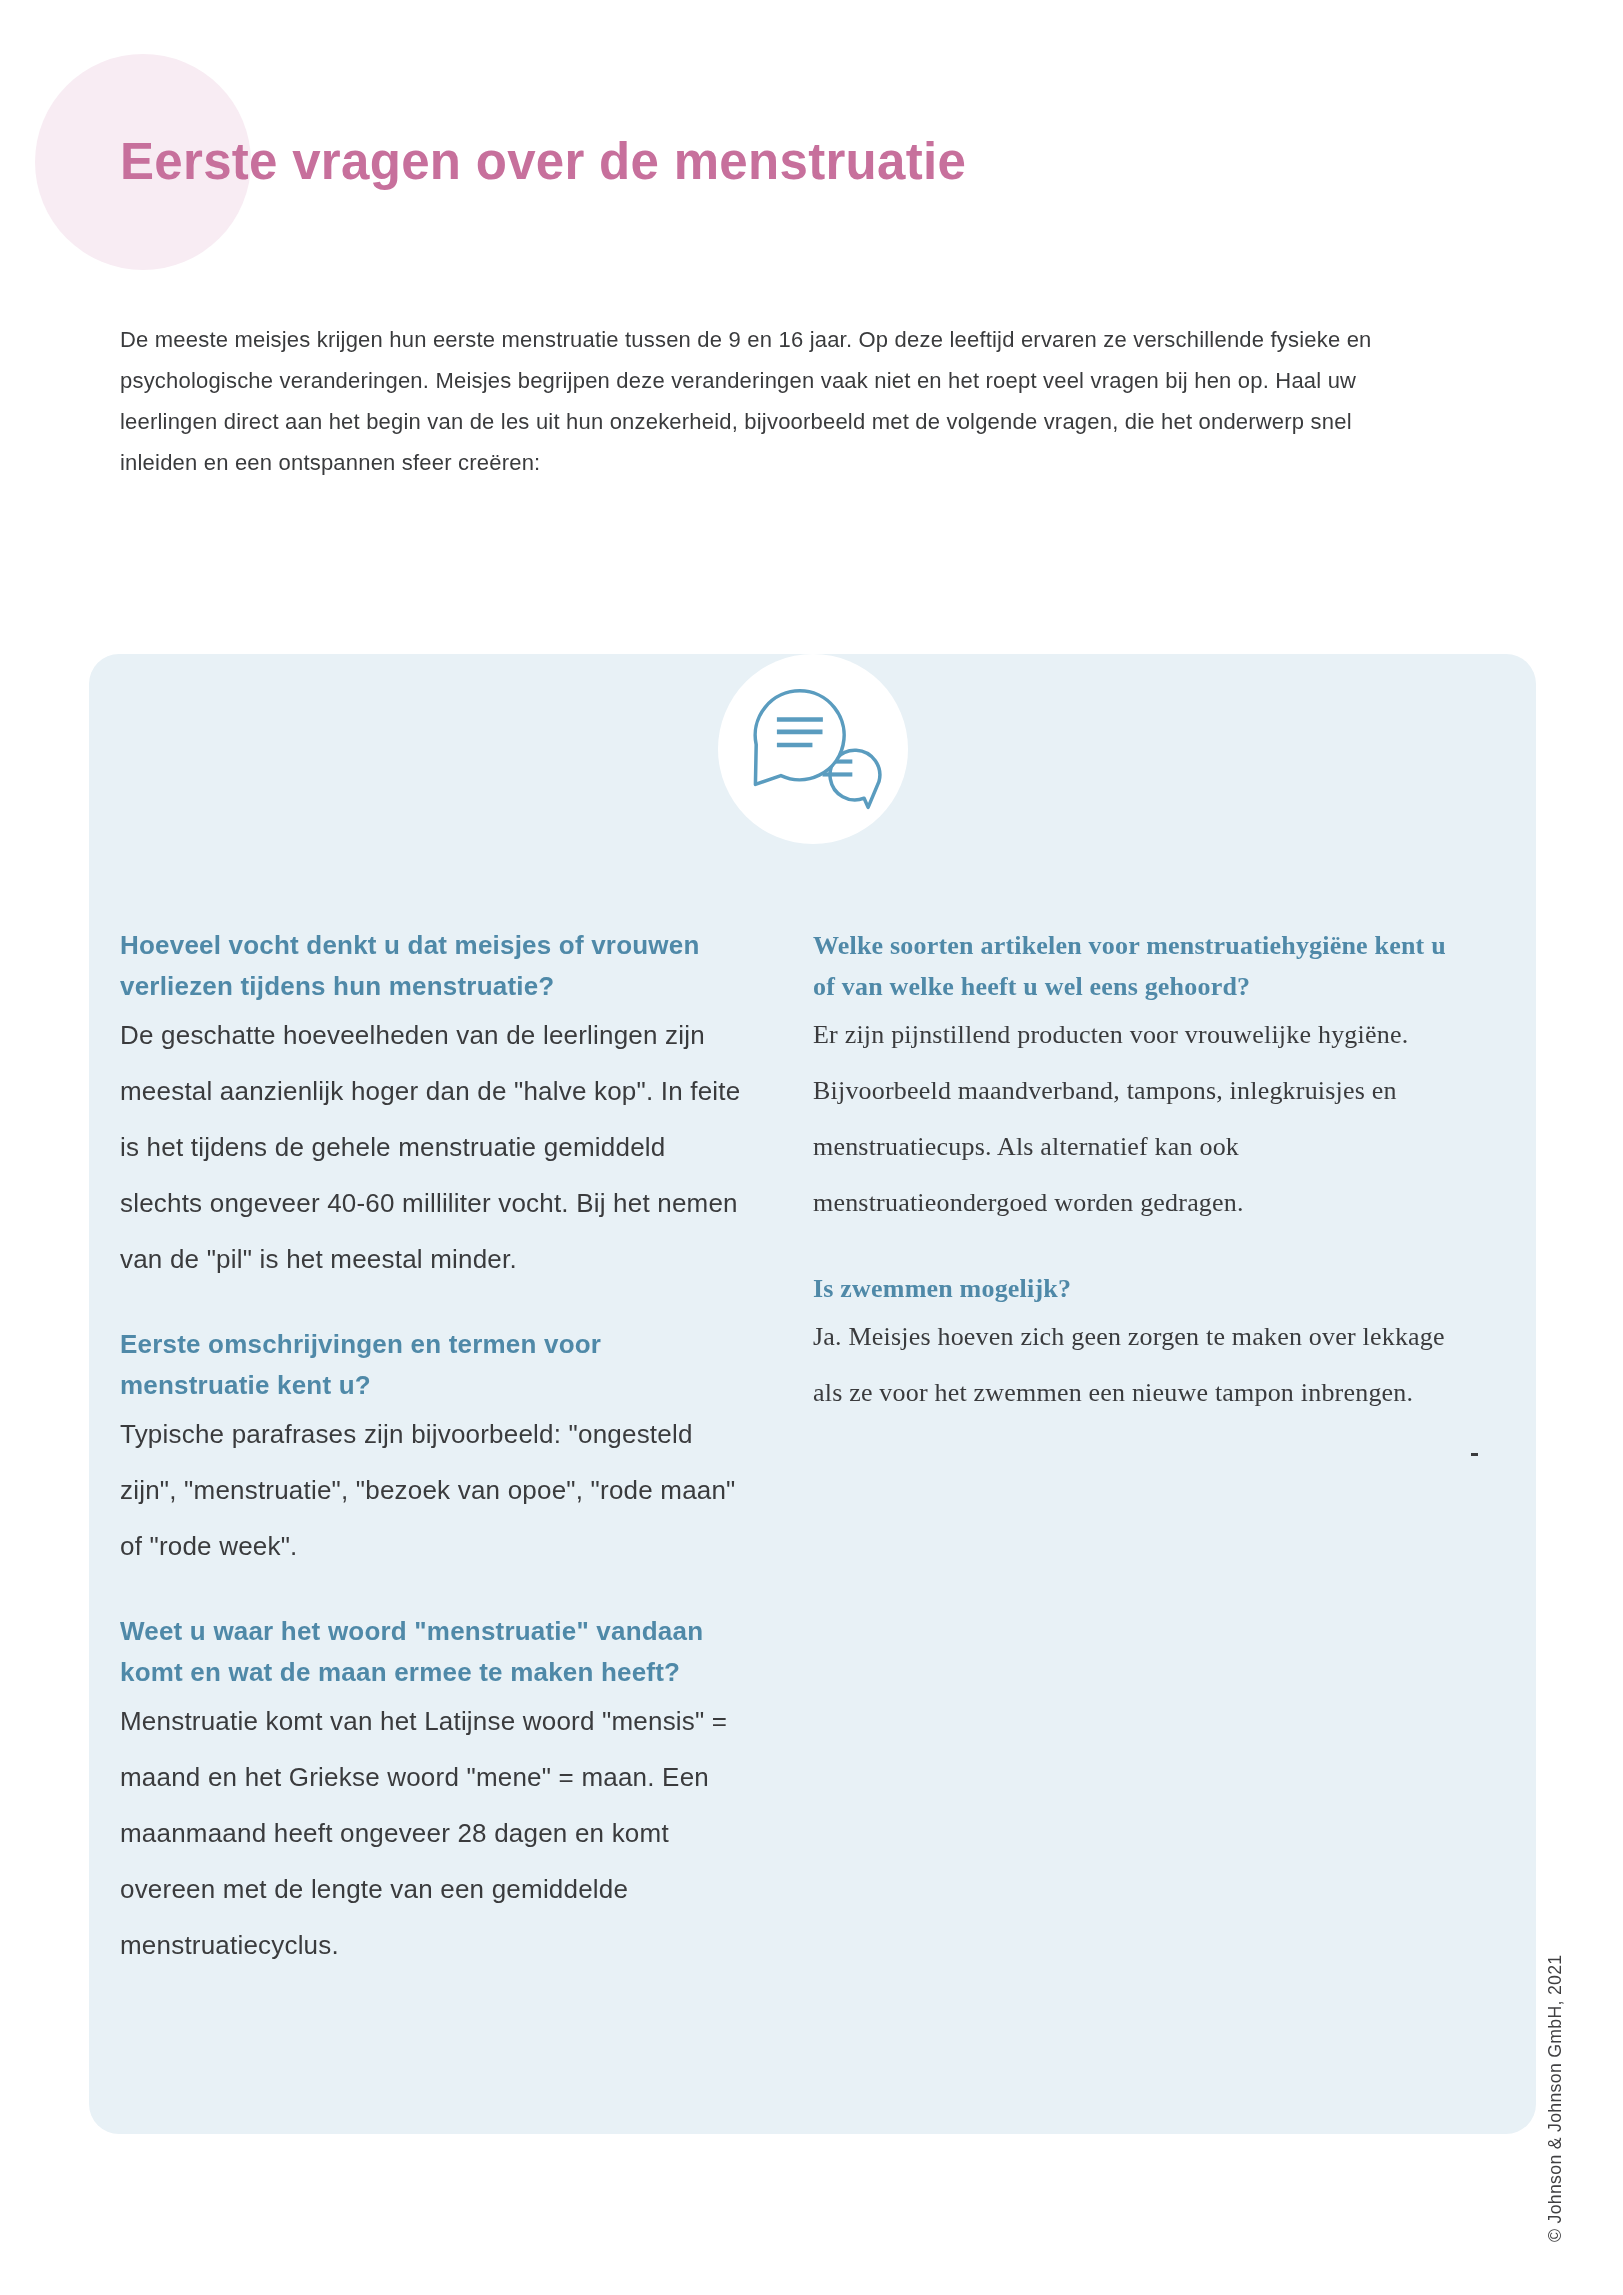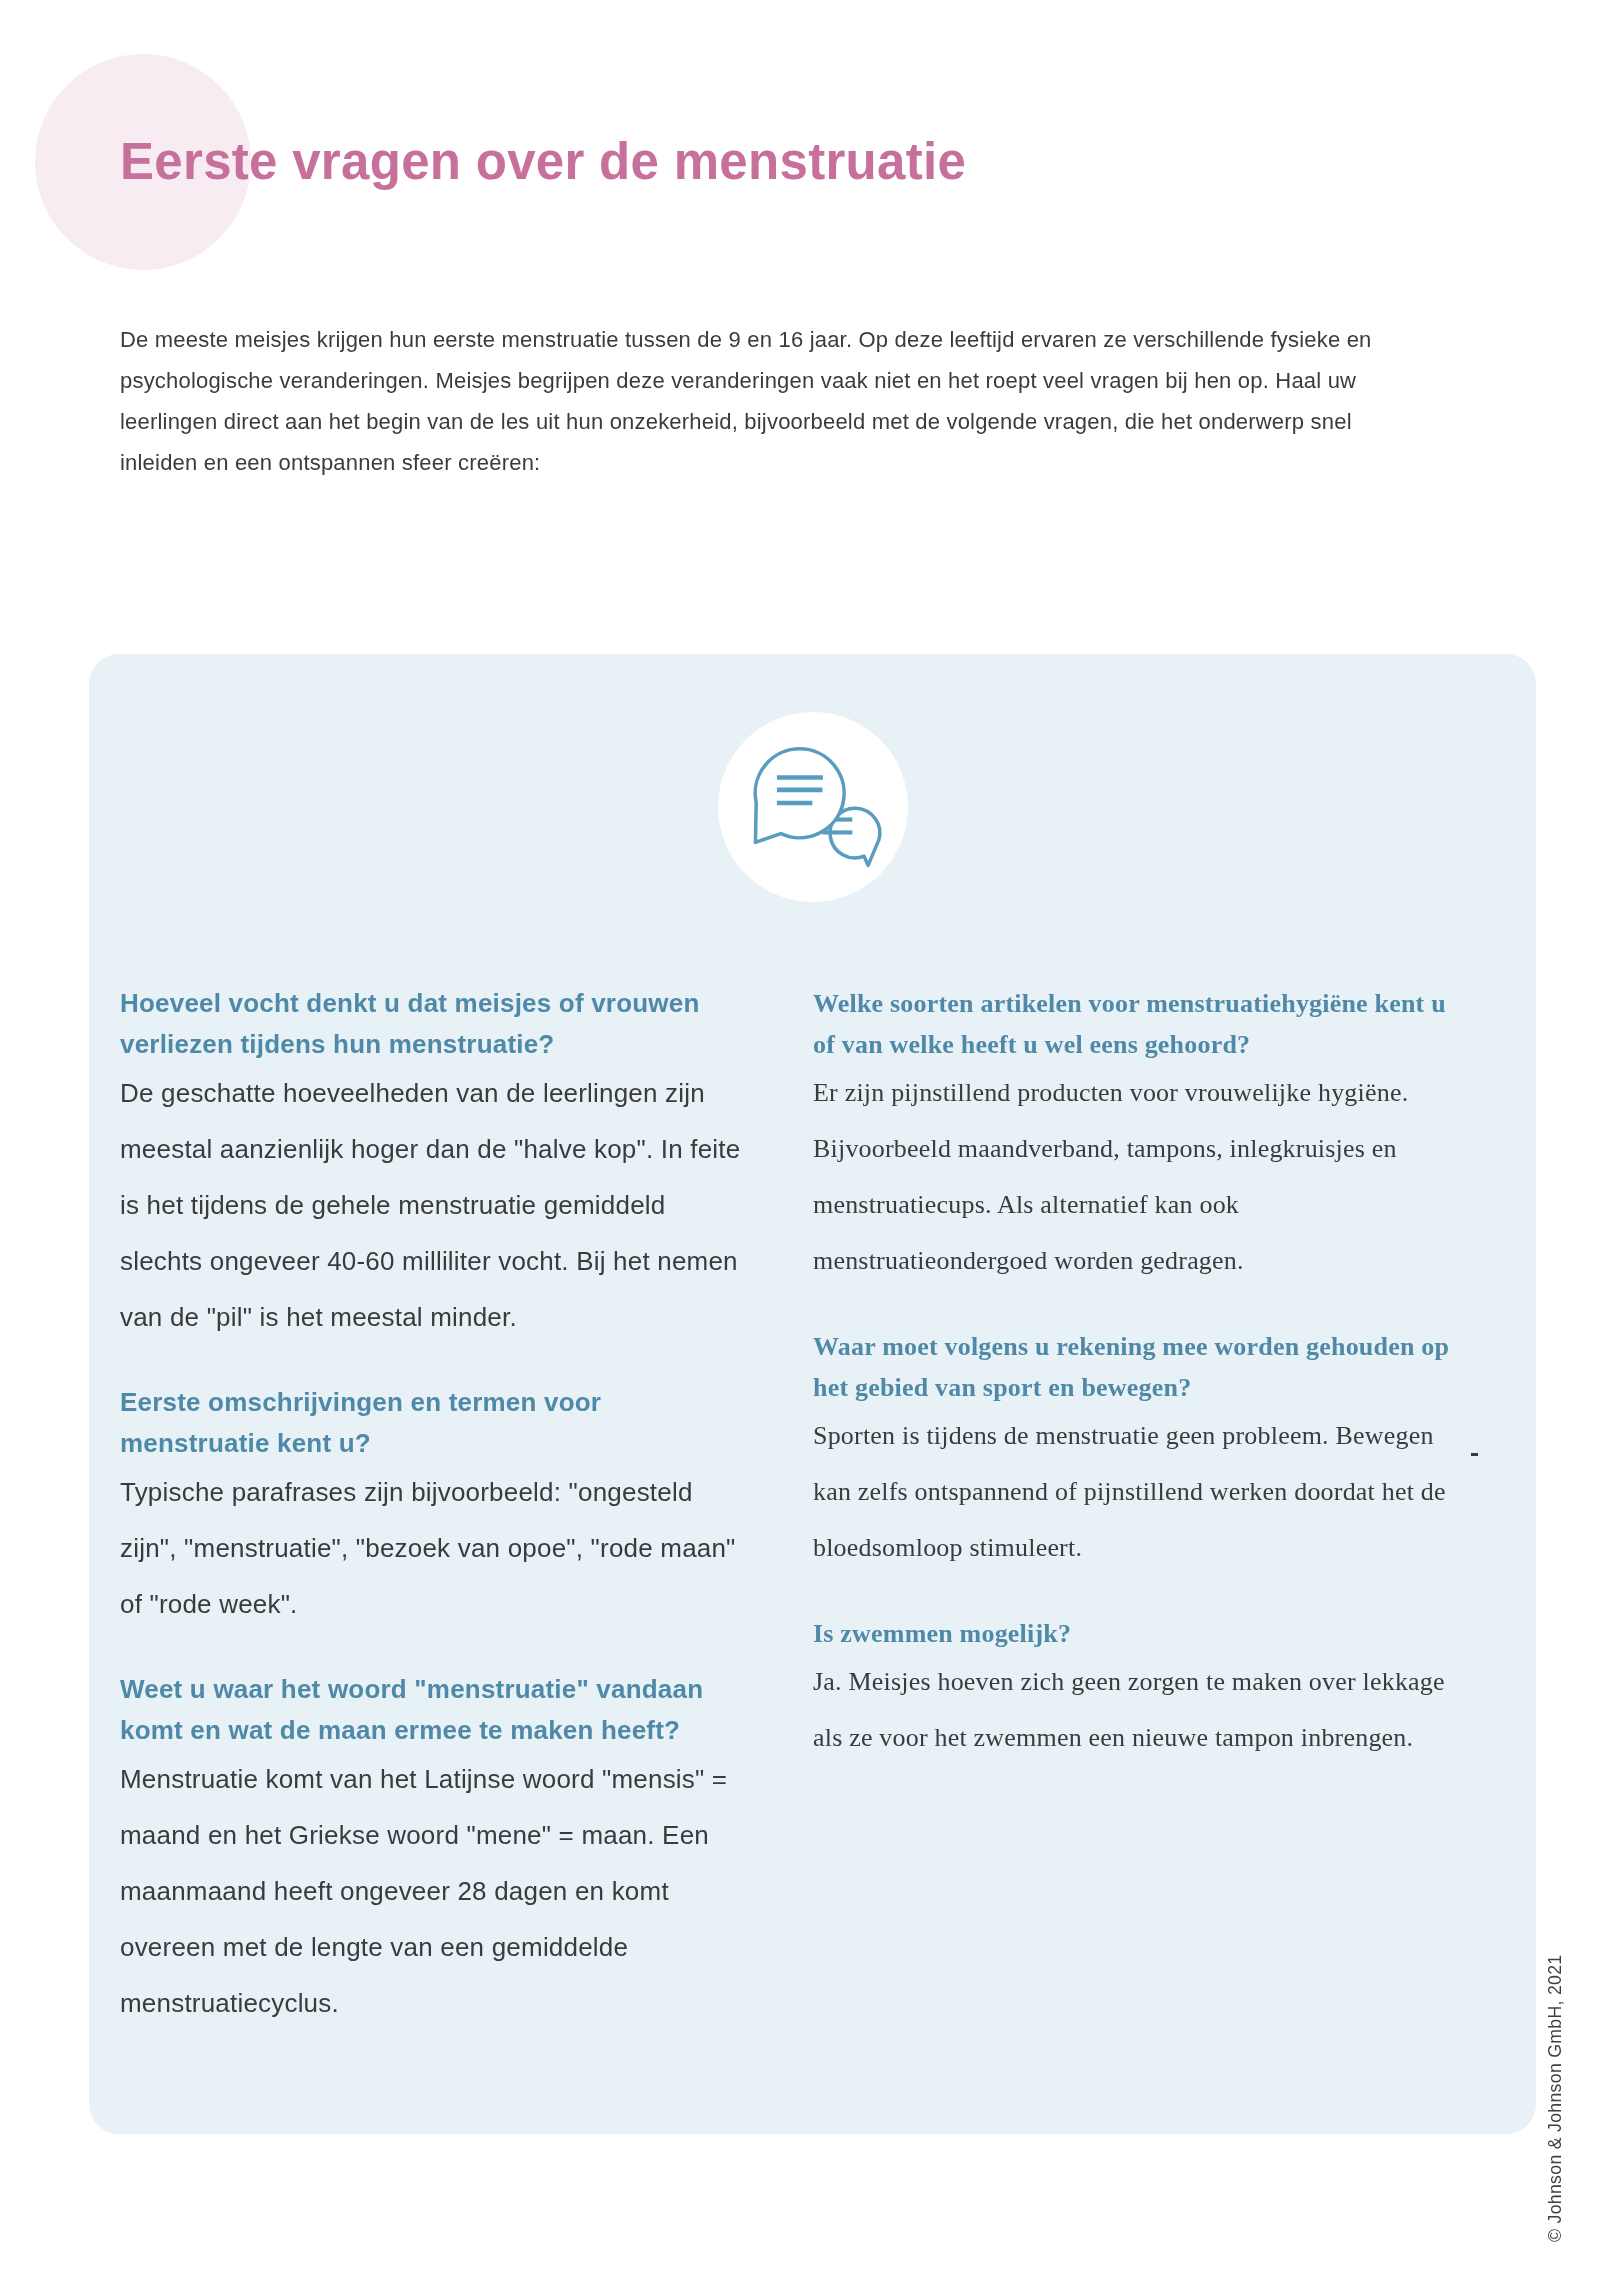--- a/index.html
+++ b/index.html
@@ -49,21 +49,20 @@
     line-height:41px;
     letter-spacing:0.2px;
     color:var(--body_text);
   }
   .panel{
     position:absolute;
     left:89px; top:654px;
     width:1447px; height:1480px;
     background:var(--panel_blue);
     border-radius:30px;
-    padding-top:58px;
   }
   .icon-circle{
     width:190px; height:190px;
     margin:0 auto;
     border-radius:50%;
     background:#ffffff;
     position:relative;
   }
   .icon-circle svg{
     position:absolute;
@@ -154,24 +153,20 @@
           <p class="answer">Menstruatie komt van het Latijnse woord "mensis" = maand en het Griekse woord "mene" = maan. Een maanmaand heeft ongeveer 28 dagen en komt overeen met de lengte van een gemiddelde menstruatiecyclus.</p>
         </div>
       </div>
 
       <div class="col-right">
         <div class="qa-block">
           <h2 class="question">Welke soorten artikelen voor menstruatiehygiëne kent u of van welke heeft u wel eens gehoord?</h2>
           <p class="answer">Er zijn pijnstillend producten voor vrouwelijke hygiëne. Bijvoorbeeld maandverband, tampons, inlegkruisjes en menstruatiecups. Als alternatief kan ook menstruatieondergoed worden gedragen.</p>
         </div>
         <div class="qa-block">
-          <h2 class="question">Waar moet volgens u rekening mee worden gehouden op het gebied van sport en bewegen?</h2>
-          <p class="answer">Sporten is tijdens de menstruatie geen probleem. Bewegen kan zelfs ontspannend of pijnstillend werken doordat het de bloedsomloop stimuleert.</p>
-        </div>
-        <div class="qa-block">
           <h2 class="question">Is zwemmen mogelijk?</h2>
           <p class="answer">Ja. Meisjes hoeven zich geen zorgen te maken over lekkage als ze voor het zwemmen een nieuwe tampon inbrengen.</p>
         </div>
       </div>
 
     </div>
   </section>
 
   <div class="stray-dash"></div>
 

